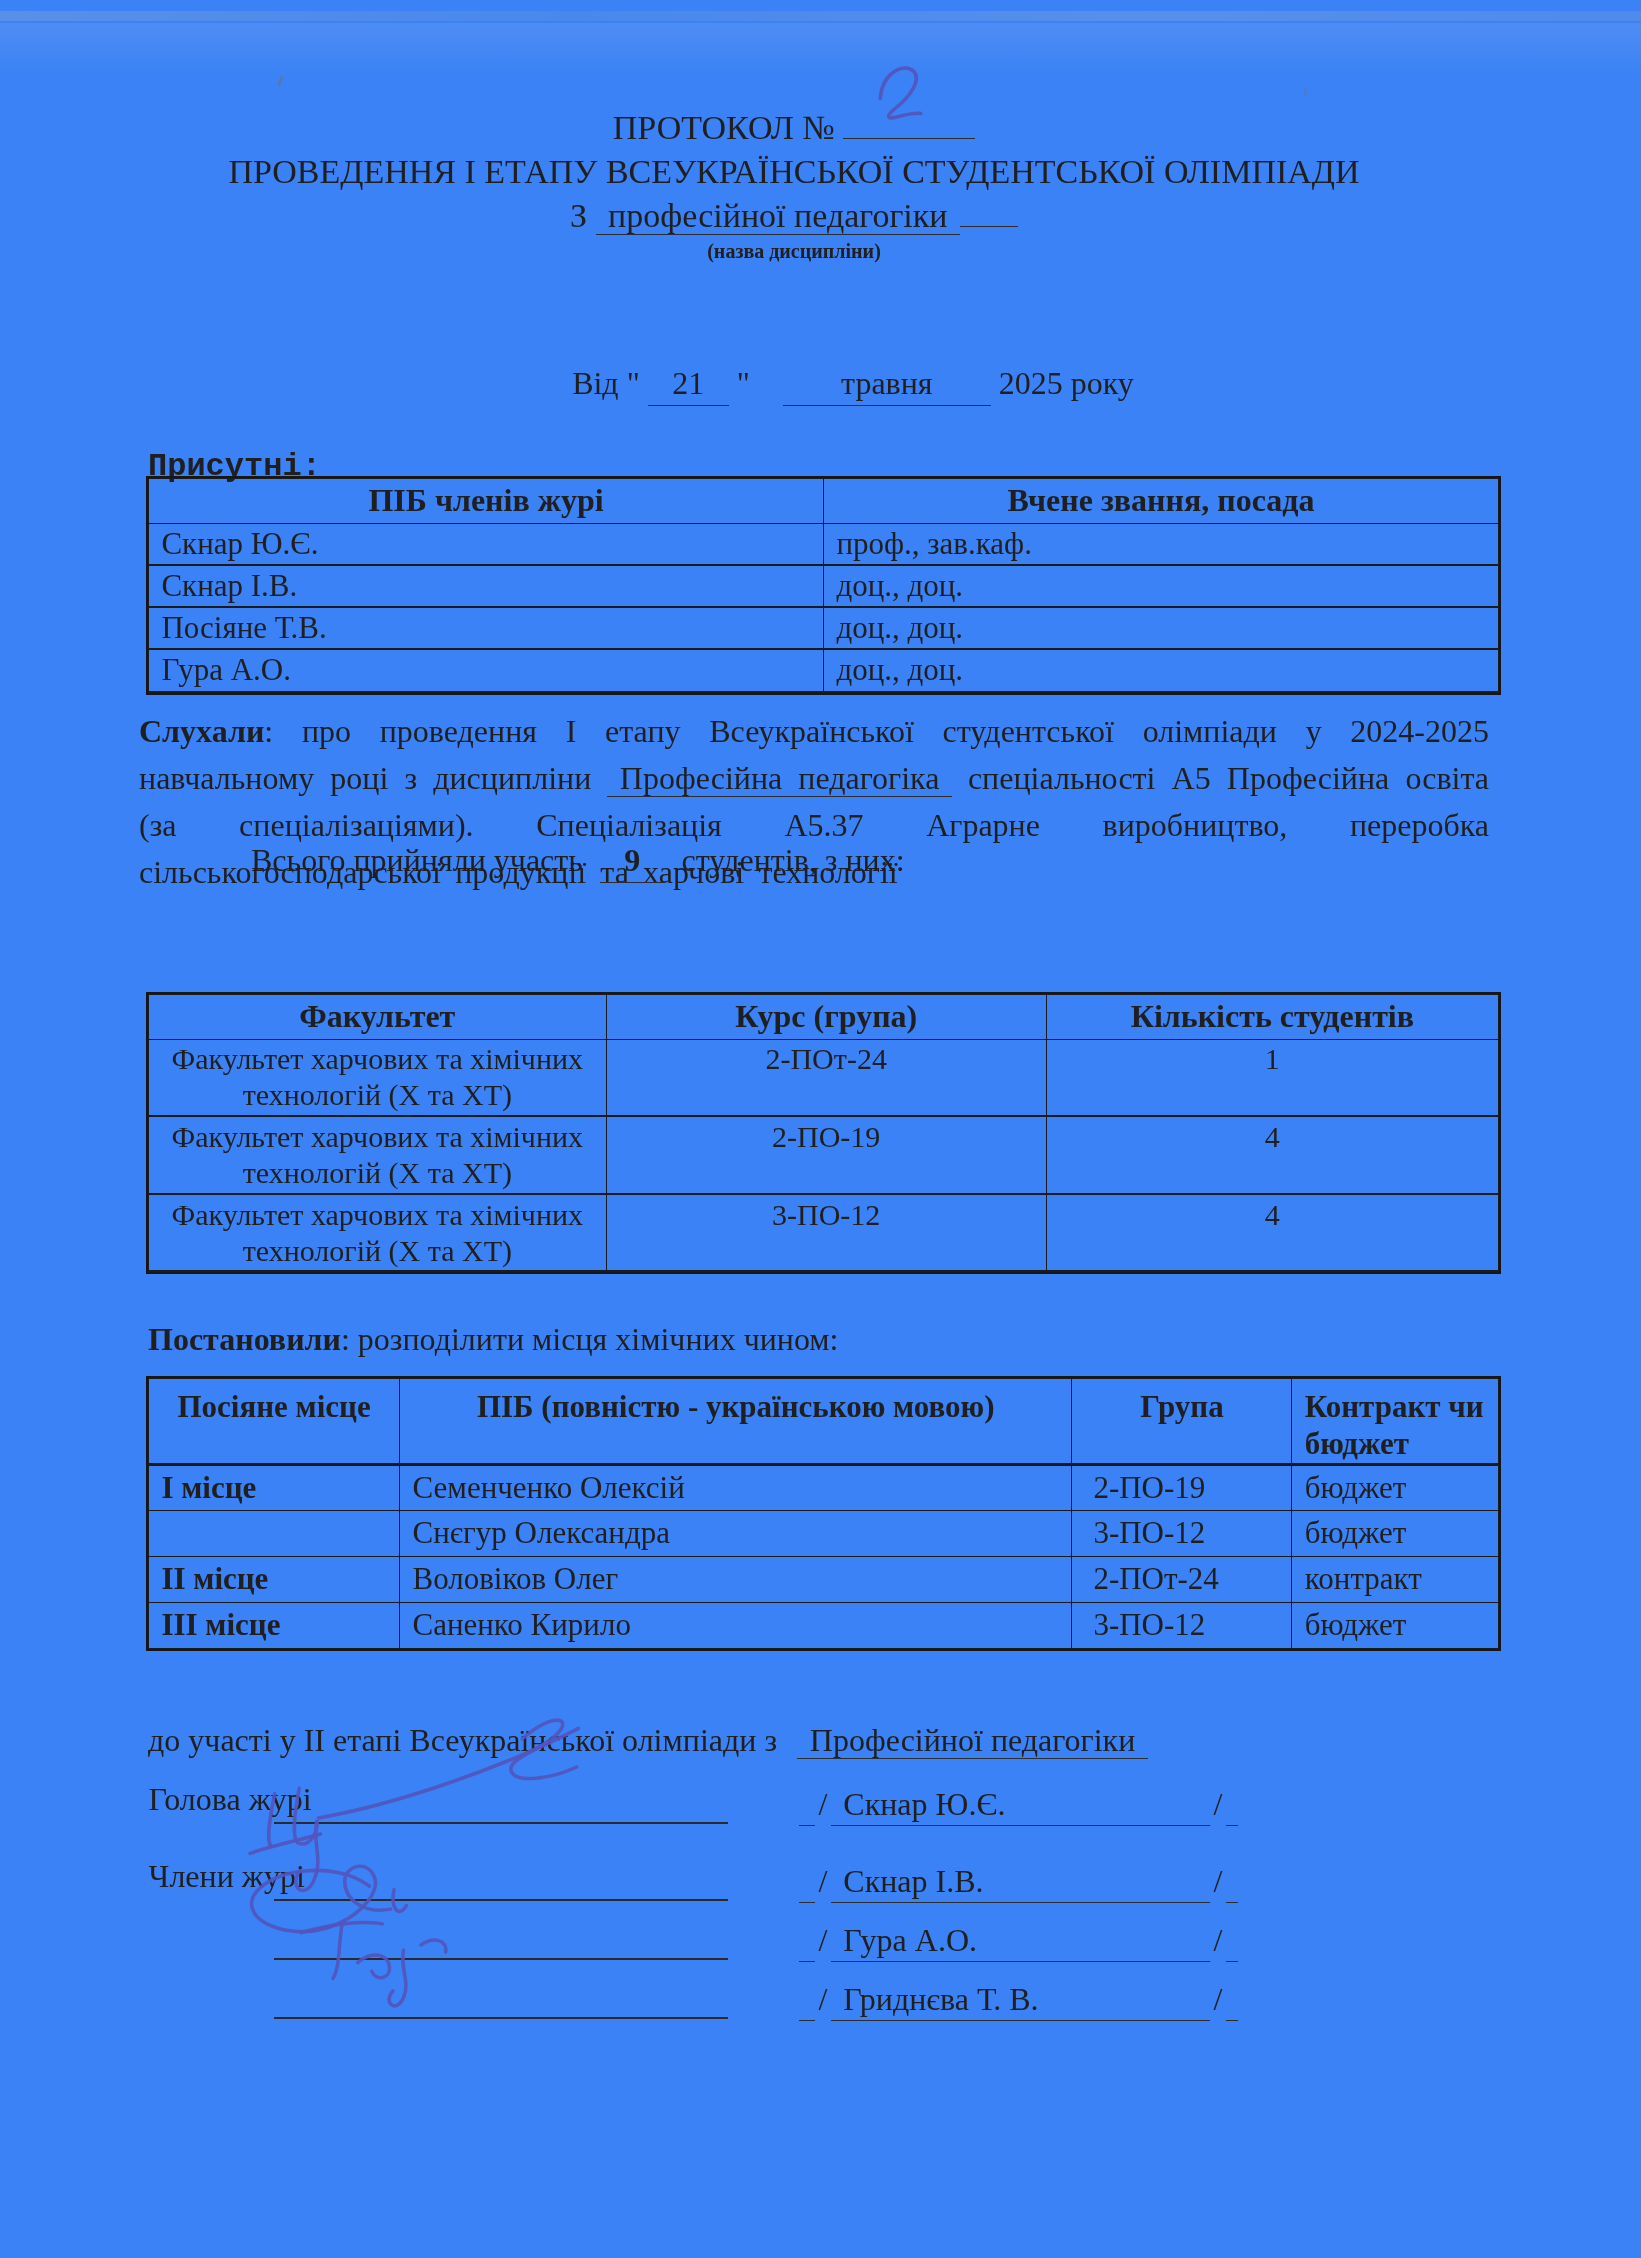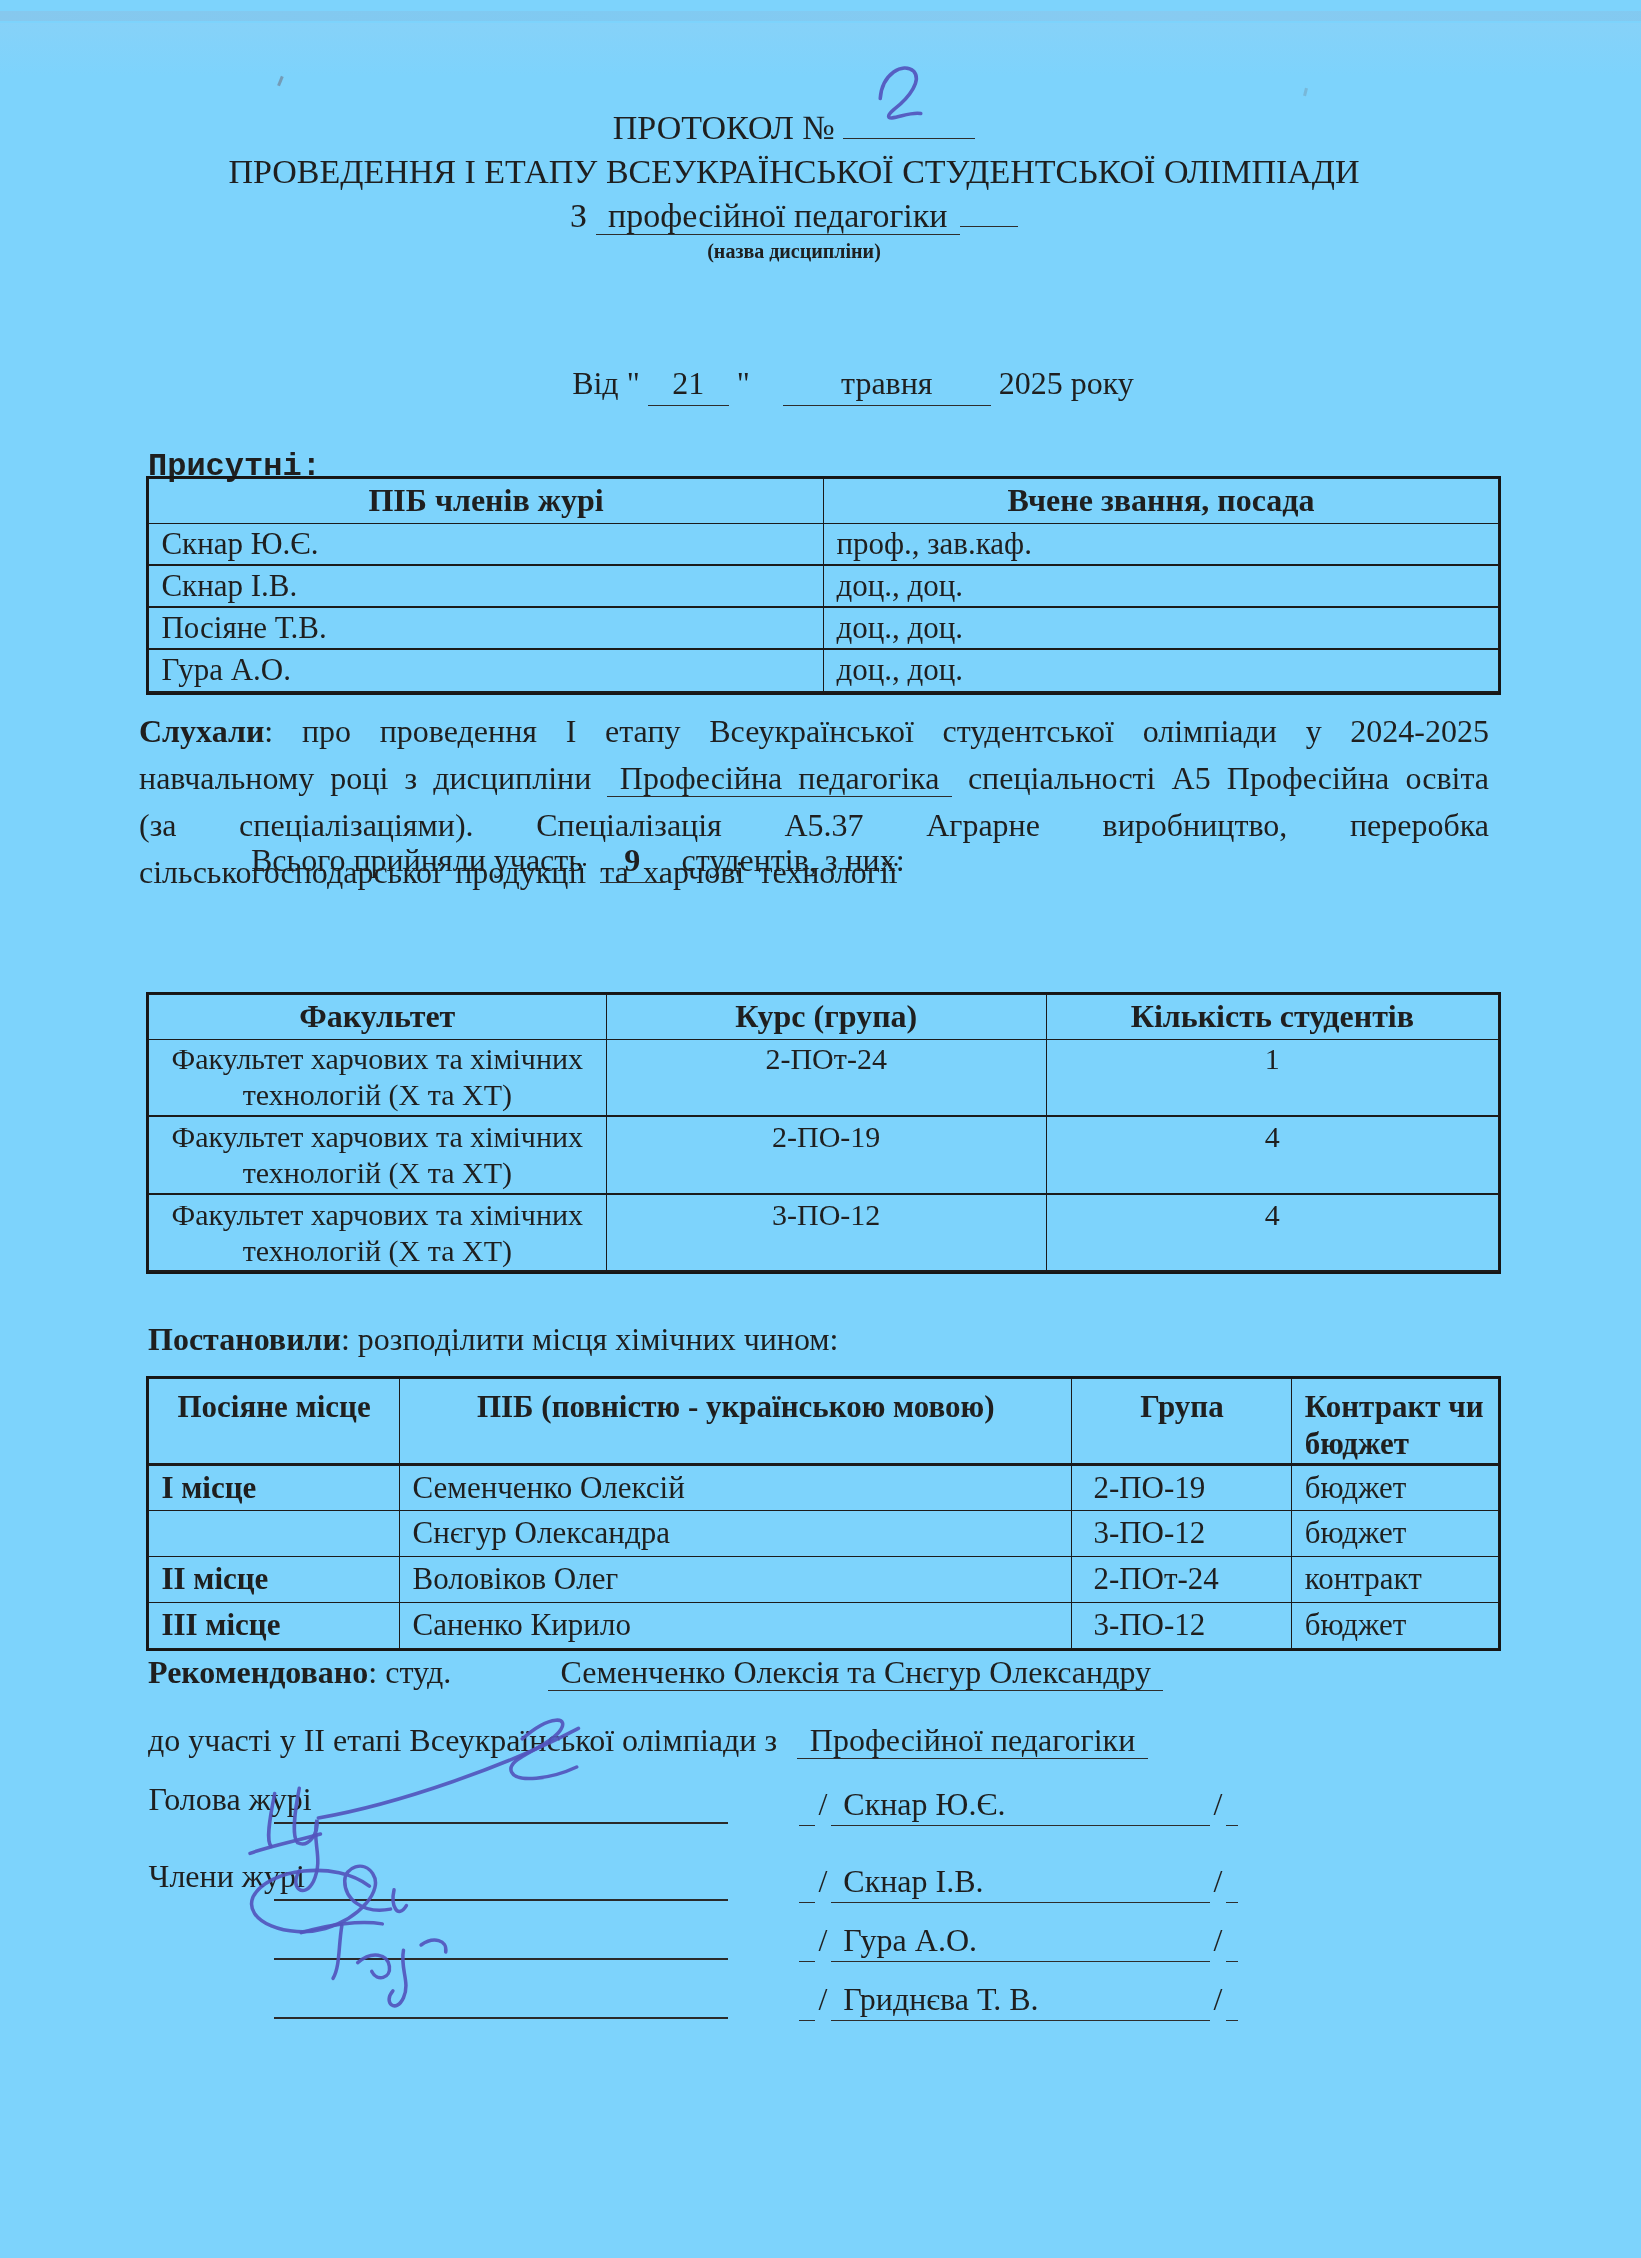--- a/index.html
+++ b/index.html
@@ -1,19 +1,19 @@
 <!DOCTYPE html>
 <html style="font-size:14px"><head>
 <meta charset="utf-8">
 <style>
   * { box-sizing: border-box; }
   html,body { margin:0; padding:0; background:#9a9a9a; }
   .page {
     position:relative; width:1642px; height:2258px; margin:0 auto;
-    background:#7dd3fc; color:#1f1f1f; overflow:hidden;
+    background:#3b82f6; color:#1f1f1f; overflow:hidden;
     font-family:"Liberation Serif","DejaVu Serif",serif;
     font-size:32px; line-height:1.3;
   }
   .abs { position:absolute; }
 
   
   .scan-band { position:absolute; left:0; top:10.6px; width:100%; height:10.6px;
     background:linear-gradient(90deg, rgba(155,175,205,.30), rgba(140,160,195,.18) 35%, rgba(165,180,210,.26) 70%, rgba(150,168,200,.22)); }
   .scan-haze { position:absolute; left:0; top:23px; width:100%; height:53px;
     background:linear-gradient(180deg, rgba(190,202,228,.14), rgba(255,255,255,0)); }
@@ -213,23 +213,20 @@
       <tr>
         <td class="place">ІІІ місце</td>
         <td>Саненко Кирило</td>
         <td class="grp">3-ПО-12</td>
         <td>бюджет</td>
       </tr>
     </tbody>
       </table>
   </div>
 
-  <div class="abs" style="left:148px; top:1652px;">
-    <span class="b">Рекомендовано</span><span>: студ.</span><span class="uin" style="margin-left:97px;">Семенченко Олексія та Снєгур Олександру</span>
-  </div>
   <div class="abs" style="left:148px; top:1720px;">
     <span>до участі у ІІ етапі Всеукраїнської олімпіади з</span>
     <span class="uin" style="margin-left:12.4px;">Професійної педагогіки</span>
   </div>
 
   <div class="sig-row" style="top:1771px;">
     <span class="sig-label">Голова журі</span>
     <span class="sig-line"></span>
     <svg class="sig-scribble" style="left:168px; top:-62px;" width="318" height="116" viewBox="0 0 360 132">
       <path class="pen" d="M4 124 C 96 108 220 64 300 22"></path>

